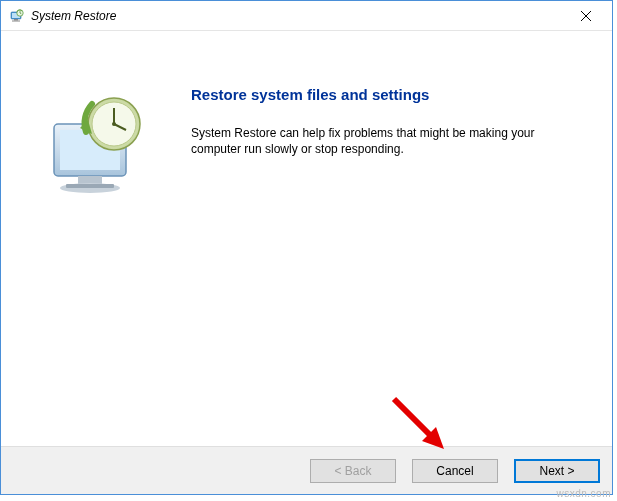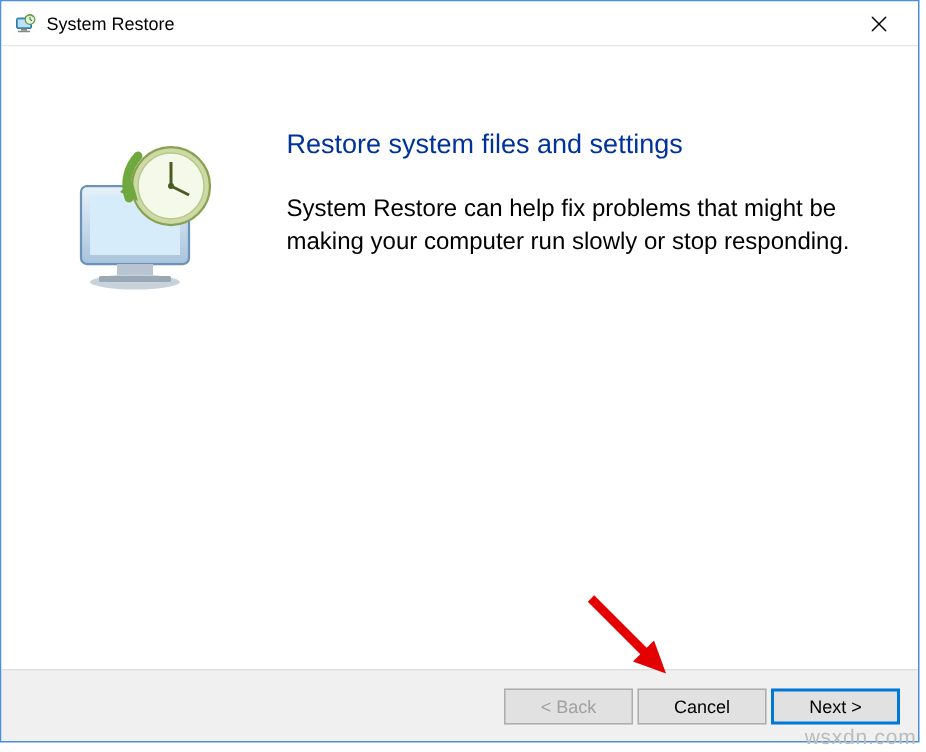--- a/index.html
+++ b/index.html
@@ -37,20 +37,21 @@
       height: 16px;
       margin-right: 6px;
       display: inline-flex;
       align-items: center;
       justify-content: center;
     }
     .titlebar-title {
       flex: 1;
       font-size: 12px;
       color: #000;
+      font-style: italic;
     }
     .close-btn {
       width: 45px;
       height: 28px;
       background: transparent;
       border: none;
       display: flex;
       align-items: center;
       justify-content: center;
       cursor: pointer;
@@ -65,40 +66,40 @@
       padding: 55px 20px 20px 30px;
       display: flex;
       justify-content: center;
       align-items: flex-start;
     }
     .right-panel {
       flex: 1;
       padding: 55px 40px 20px 10px;
     }
     .heading {
-      font-size: 18px;
+      font-size: 15px;
       color: #003399;
-      font-weight: 400;
+      font-weight: 700;
       margin-bottom: 22px;
     }
     .description {
-      font-size: 16px;
+      font-size: 12px;
       color: #000;
       line-height: 1.35;
       margin-bottom: 18px;
     }
     .button-bar {
       height: 48px;
       background: #f0f0f0;
       border-top: 1px solid #dfdfdf;
       display: flex;
       align-items: center;
       justify-content: flex-end;
       padding: 0 12px;
-      gap: 3px;
+      gap: 16px;
     }
     .wizard-btn {
       min-width: 86px;
       height: 24px;
       background: #e1e1e1;
       border: 1px solid #adadad;
       font-size: 12px;
       color: #000;
       cursor: pointer;
       font-family: inherit;
@@ -115,21 +116,21 @@
     .arrow-annotation {
       position: absolute;
       left: 385px;
       top: 390px;
       pointer-events: none;
     }
     .watermark {
       position: absolute;
       right: 6px;
       bottom: 2px;
-      font-size: 14px;
+      font-size: 10px;
       color: #bbb;
       letter-spacing: 0.5px;
     }
   </style>
 </head>
 <body>
 
 <div class="window">
 
   <div class="titlebar">

